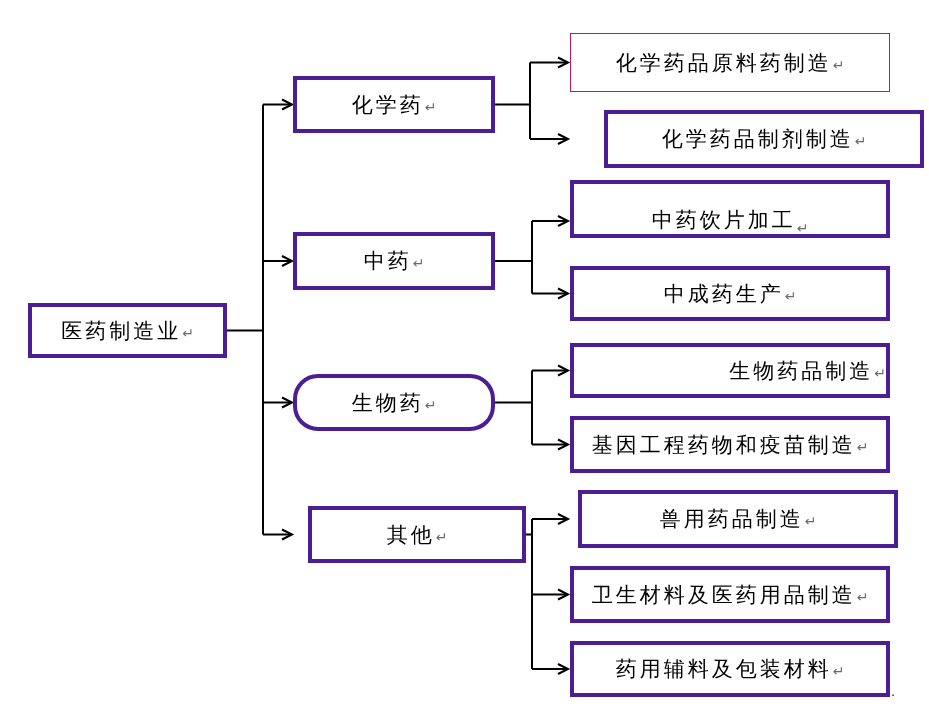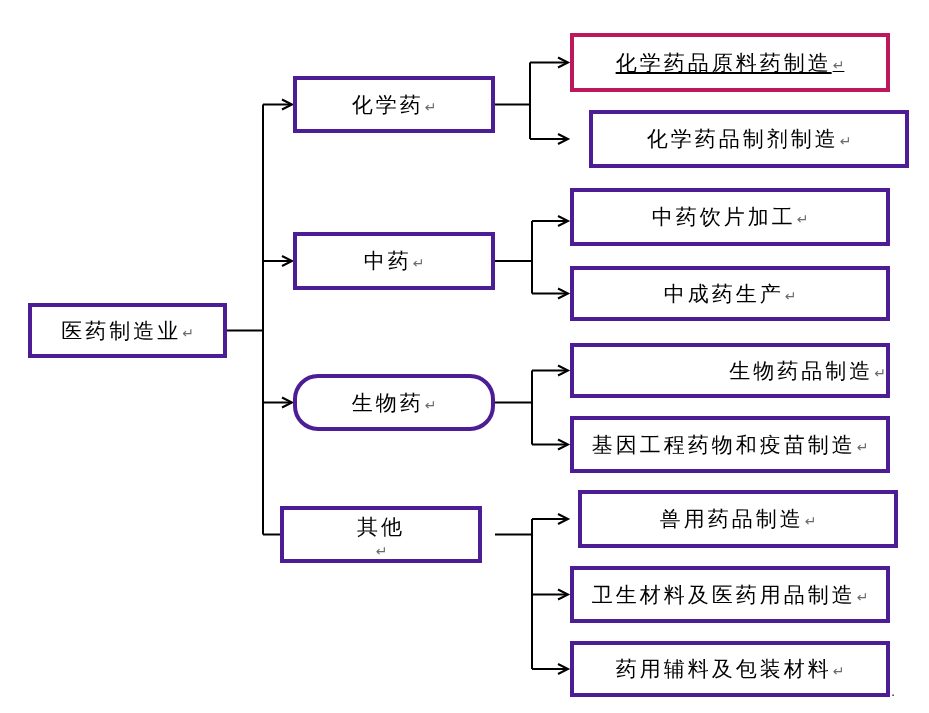--- a/index.html
+++ b/index.html
@@ -7,21 +7,21 @@
     position:relative;width:929px;height:713px;background:#ffffff;
     font-family:"DejaVu Sans","Liberation Sans",sans-serif;overflow:hidden;
   }
   .connectors{position:absolute;left:0;top:0;}
   .box{
     position:absolute;box-sizing:border-box;
     display:flex;align-items:center;justify-content:center;
     border:4px solid #4c1d95;background:#ffffff;
     font-size:21px;color:#000000;letter-spacing:3px;white-space:nowrap;
   }
-  .box.hl{border:4px solid #be185d;text-decoration:underline;}
+  .box.hl{border:1px solid #be185d;}
   .ret{color:#6b6b6b;font-size:14px;letter-spacing:0;margin-left:1px;position:relative;top:2px;}
   .period{position:absolute;left:891px;top:684px;font-size:13px;color:#222222;letter-spacing:0;}
 </style>
 </head>
 <body>
 
 <div class="canvas">
 
   <svg class="connectors" width="929" height="713" viewBox="0 0 929 713">
     <g stroke="#000000" stroke-width="2" fill="none">
@@ -69,34 +69,34 @@
       <span class="ret">↵</span>
   </div>
   <div class="box" style="left:293px;top:232px;width:202px;height:58px;text-align:right;">
     <span>中药</span>
       <span class="ret">↵</span>
   </div>
   <div class="box" style="left:293px;top:374px;width:202px;height:57px;border-radius:25px;">
     <span>生物药</span>
       <span class="ret">↵</span>
   </div>
-  <div class="box" style="left:280px;top:506px;width:202px;height:57px;flex-direction:column;">
+  <div class="box" style="left:308px;top:506px;width:218px;height:57px;">
     <span>其他</span>
       <span class="ret">↵</span>
   </div>
 
   <div class="box hl" style="left:570px;top:33px;width:320px;height:59px;">
     <span>化学药品原料药制造</span>
       <span class="ret">↵</span>
   </div>
-  <div class="box" style="left:589px;top:110px;width:320px;height:58px;">
+  <div class="box" style="left:604px;top:110px;width:320px;height:58px;">
     <span>化学药品制剂制造</span>
       <span class="ret">↵</span>
   </div>
-  <div class="box" style="left:570px;top:188px;width:320px;height:58px;">
+  <div class="box" style="left:570px;top:180px;width:320px;height:58px;align-items:flex-end;">
     <span>中药饮片加工</span>
       <span class="ret">↵</span>
   </div>
   <div class="box" style="left:570px;top:266px;width:320px;height:55px;">
     <span>中成药生产</span>
       <span class="ret">↵</span>
   </div>
   <div class="box" style="left:570px;top:343px;width:320px;height:55px;justify-content:flex-end;">
     <span>生物药品制造</span>
       <span class="ret">↵</span>

